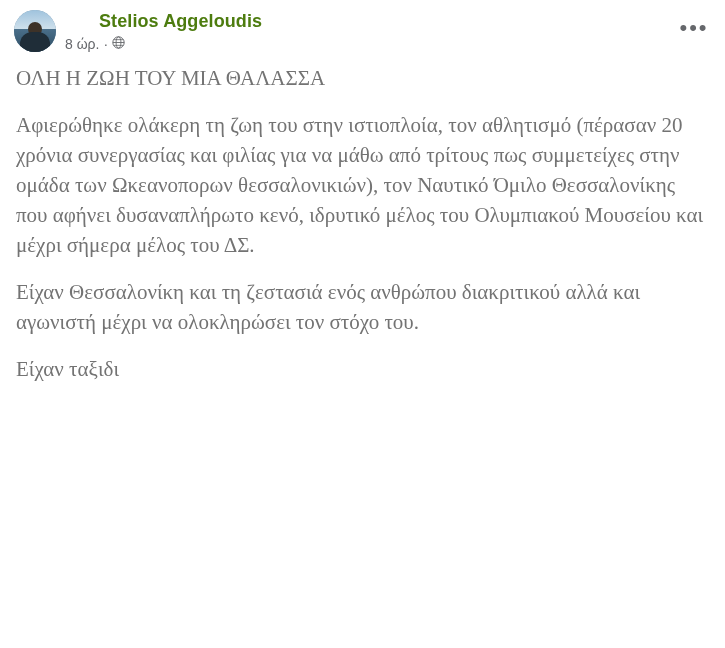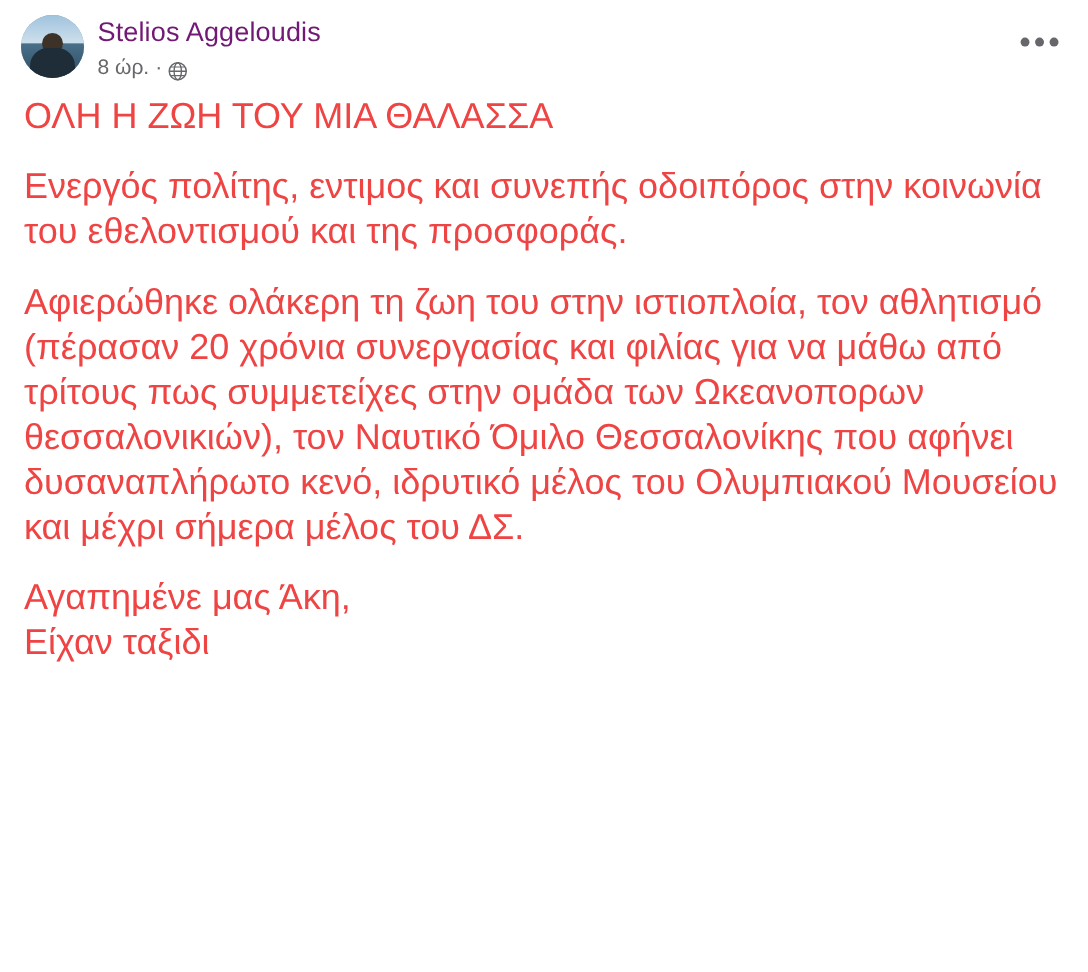--- a/index.html
+++ b/index.html
@@ -67,28 +67,29 @@
   }
   .header-text {
     margin-left: 9px;
     display: flex;
     flex-direction: column;
     justify-content: center;
     padding-top: 1px;
   }
   .author {
     font-size: 18px;
-    font-weight: normal;
-    color: #701a75;
+    font-weight: bold;
+    color: #4d7c0f;
     line-height: 21px;
     letter-spacing: 0.1px;
+    margin-left: 34px;
   }
   .meta {
     display: flex;
-    align-items: flex-end;
+    align-items: flex-start;
     font-size: 14px;
     color: #65676b;
     line-height: 18px;
     margin-top: 3px;
   }
   .meta .sep {
     margin: 0 4px;
   }
   .globe-icon {
     display: inline-block;
@@ -106,24 +107,24 @@
     align-items: center;
     justify-content: center;
     color: #65676b;
     font-size: 22px;
     letter-spacing: 2px;
     line-height: 10px;
     cursor: pointer;
     border-radius: 4px;
   }
   .post-body {
-    font-family: Liberation Sans, sans-serif;
-    font-size: 24px;
+    font-family: Liberation Serif, serif;
+    font-size: 21px;
     line-height: 30px;
-    color: #ef4444;
+    color: #737373;
     padding: 0 2px;
   }
   .post-body p {
     margin: 0 0 17px 0;
   }
   .post-body p.tight {
     margin-bottom: 0;
   }
   .post-body p:last-child {
     margin-bottom: 0;
@@ -155,19 +156,18 @@
             <line x1="2.2" y1="11.5" x2="13.8" y2="11.5" stroke="#65676b" stroke-width="1"></line>
           </svg>
         </span>
       </div>
     </div>
     <div class="menu-btn">•••</div>
   </div>
 
   <div class="post-body">
     <p>ΟΛΗ Η ΖΩΗ ΤΟΥ ΜΙΑ ΘΑΛΑΣΣΑ</p>
-    <p>Ενεργός πολίτης, εντιμος και συνεπής οδοιπόρος στην κοινωνία του εθελοντισμού και της προσφοράς.</p>
     <p>Αφιερώθηκε ολάκερη τη ζωη του στην ιστιοπλοία, τον αθλητισμό (πέρασαν 20 χρόνια συνεργασίας και φιλίας για να μάθω από τρίτους πως συμμετείχες στην ομάδα των  Ωκεανοπορων θεσσαλονικιών), τον Ναυτικό Όμιλο Θεσσαλονίκης που αφήνει δυσαναπλήρωτο κενό, ιδρυτικό μέλος του Ολυμπιακού Μουσείου και μέχρι σήμερα μέλος του ΔΣ.</p>
-    <p class="tight">Αγαπημένε μας Άκη,</p>
+    <p>Είχαν Θεσσαλονίκη και τη ζεστασιά ενός ανθρώπου διακριτικού αλλά και αγωνιστή μέχρι να ολοκληρώσει τον στόχο του.</p>
     <p>Είχαν ταξιδι</p>
   </div>
 
 </div>
 
 </body></html>

